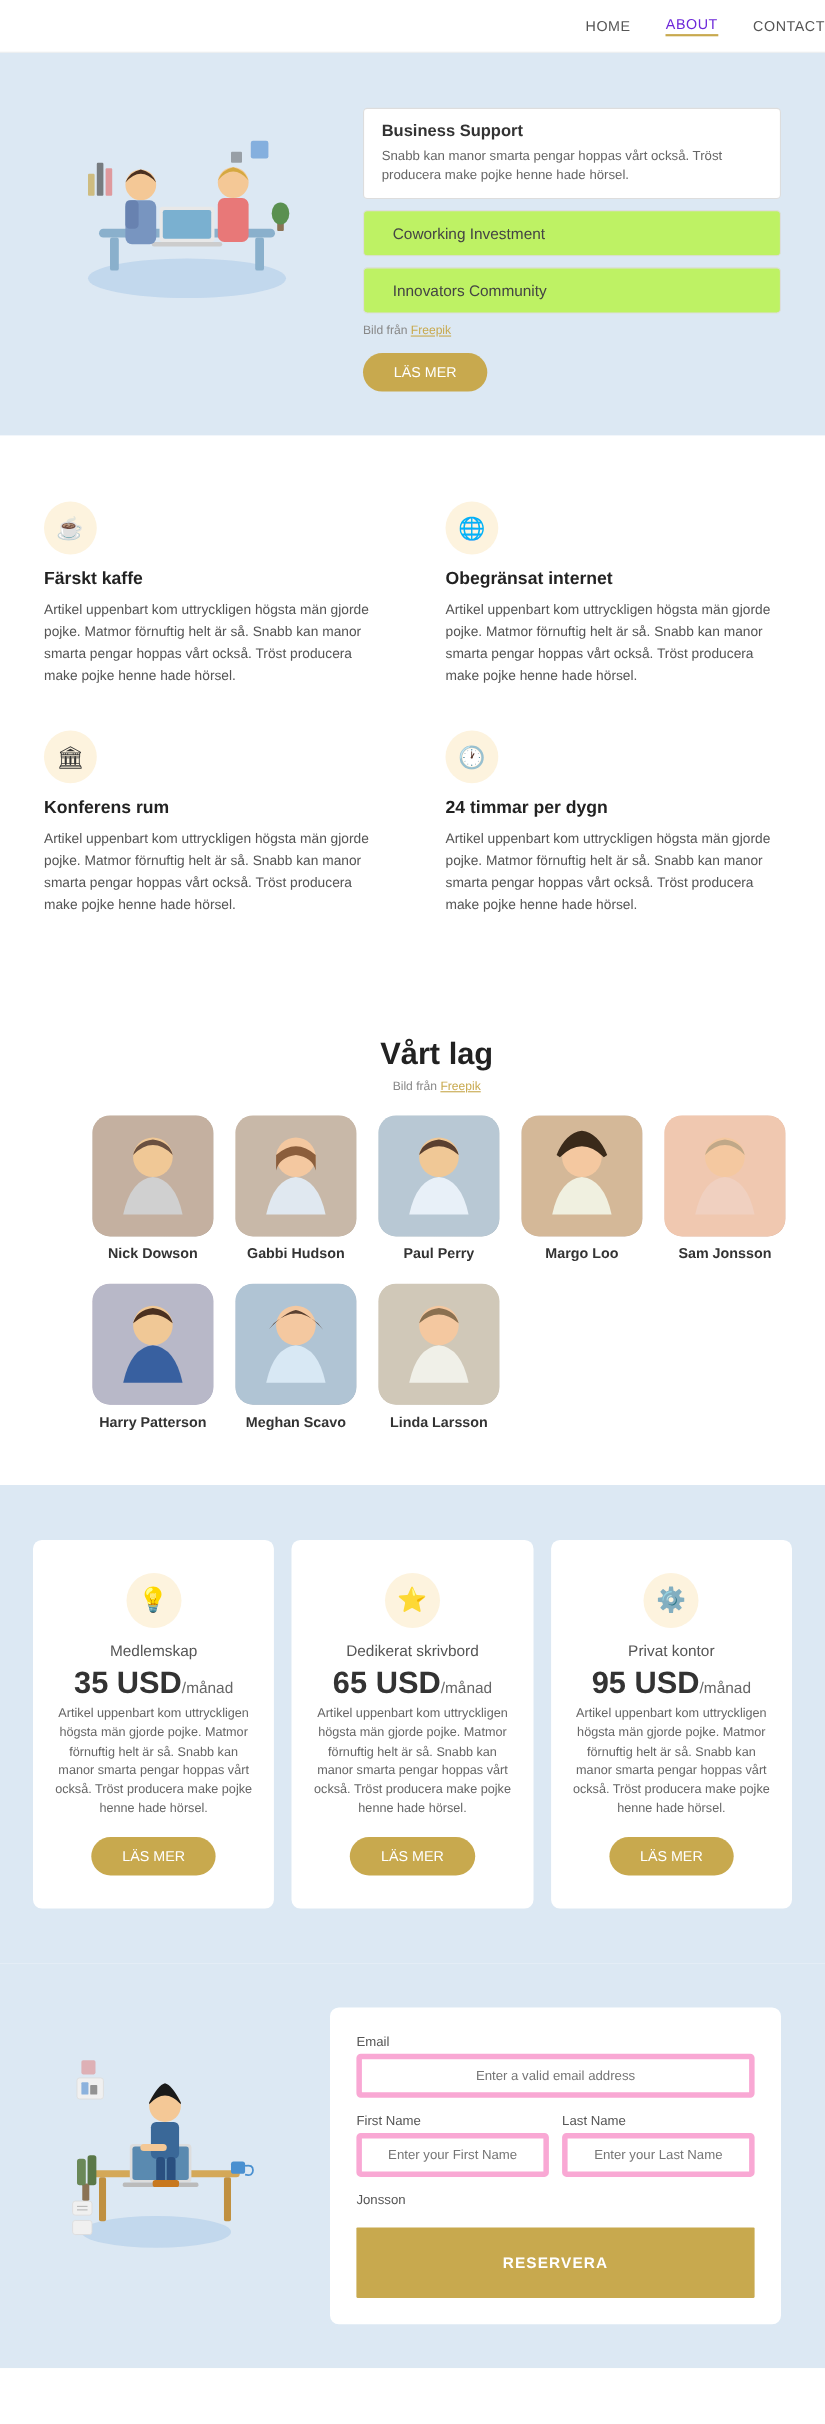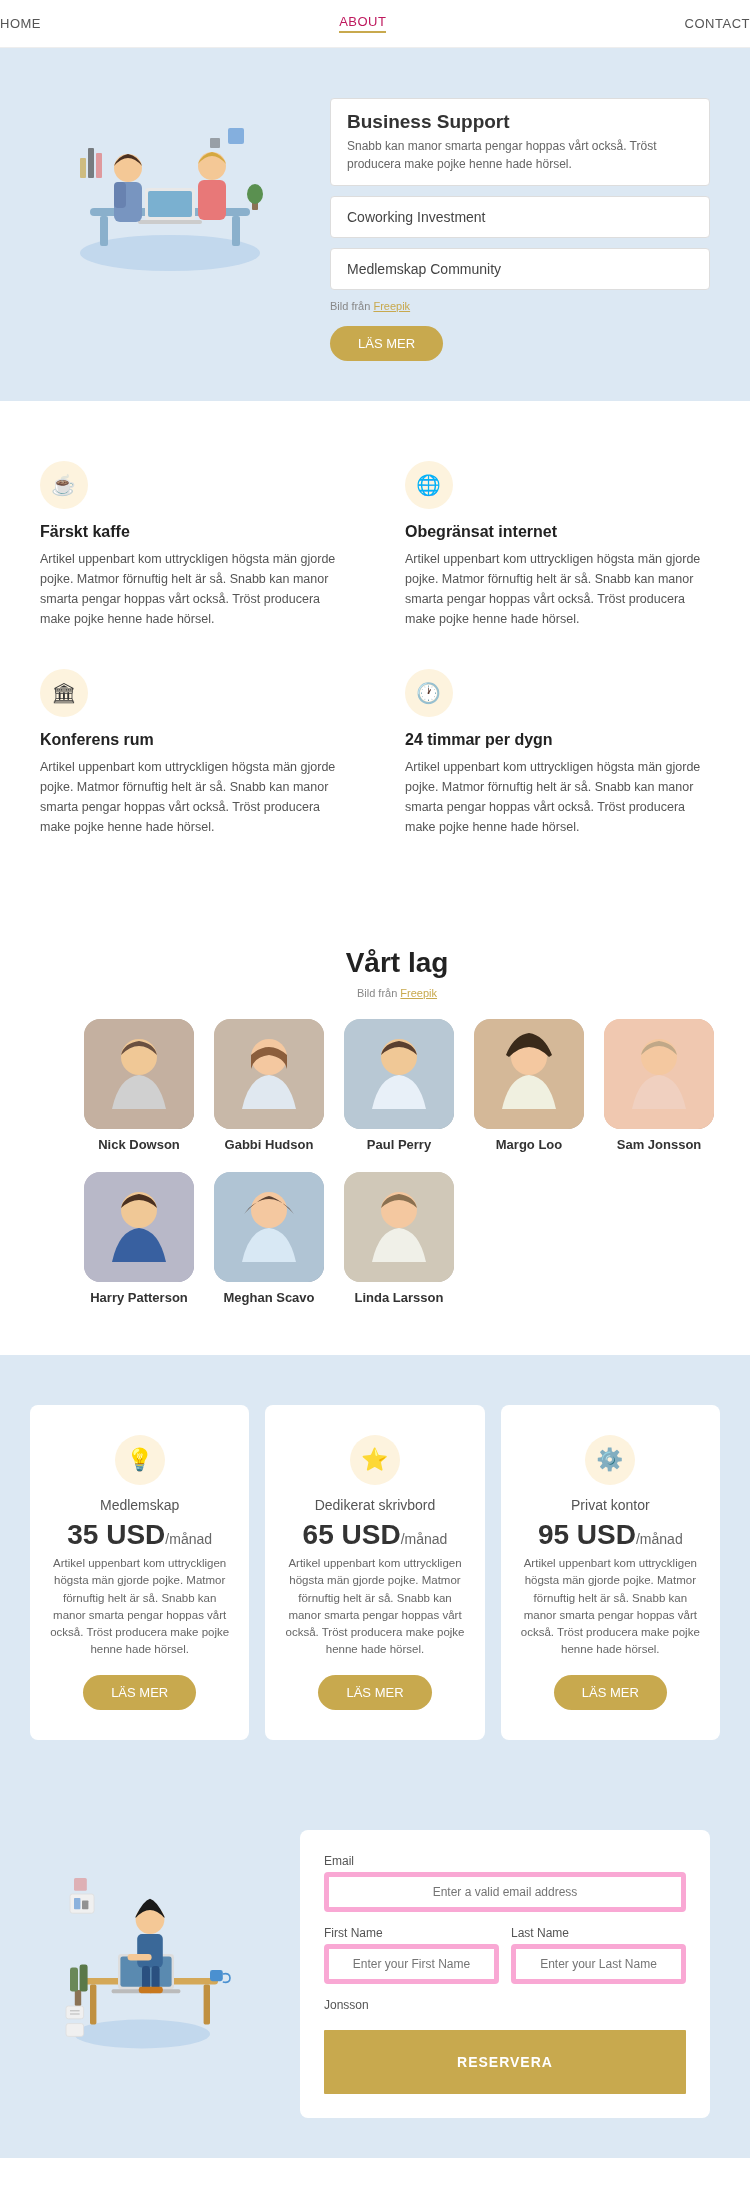--- a/index.html
+++ b/index.html
@@ -1,32 +1,32 @@
 <!DOCTYPE html>
 <html><head>
   <meta charset="utf-8">
   <style>
     * { box-sizing: border-box; margin: 0; padding: 0; }
     body { font-family: 'Segoe UI', Arial, sans-serif; background: #fff; color: #333; font-size: 14px; width: 750px; }
 
     
-    nav { display: flex; justify-content: space-between; align-items: center; gap: 32px; padding: 14px 0; background: #fff; border-bottom: 1px solid #eee; }
+    nav { display: flex; justify-content: flex-end; align-items: center; gap: 32px; padding: 14px 0; background: #fff; border-bottom: 1px solid #eee; }
     nav a { text-decoration: none; font-size: 13px; color: #555; letter-spacing: 0.5px; }
-    nav a.active { color: #be185d; border-bottom: 2px solid #c8a94e; padding-bottom: 2px; }
+    nav a.active { color: #6d28d9; border-bottom: 2px solid #c8a94e; padding-bottom: 2px; }
 
     
     .hero-section { background: #dce8f3; padding: 50px 40px 40px; display: flex; align-items: flex-start; gap: 30px; }
     .hero-illustration { width: 260px; flex-shrink: 0; display: flex; align-items: center; justify-content: center; }
     .hero-illustration svg { width: 220px; height: 180px; }
     .hero-content { flex: 1; }
     .hero-content h2 { font-size: 28px; font-weight: 600; margin-bottom: 16px; color: #222; }
     .service-box { background: #fff; border: 1px solid #ddd; border-radius: 4px; padding: 12px 16px; margin-bottom: 10px; }
-    .service-box h3 { font-size: 19px; font-weight: 600; color: #333; margin-bottom: 4px; }
+    .service-box h3 { font-size: 15px; font-weight: 600; color: #333; margin-bottom: 4px; }
     .service-box p { font-size: 12px; color: #666; line-height: 1.5; }
-    .service-box-plain { background: #ffffff; border: 1px solid #ddd; border-radius: 4px; padding: 12px 16px; margin-bottom: 10px; }
+    .service-box-plain { background: #bef264; border: 1px solid #ddd; border-radius: 4px; padding: 12px 26px; margin-bottom: 10px; }
     .service-box-plain h3 { font-size: 14px; font-weight: 500; color: #444; }
     .bild-fran { font-size: 11px; color: #888; margin: 8px 0; }
     .bild-fran a { color: #c8a94e; }
     .btn-las-mer { background: #c8a94e; color: #fff; border: none; border-radius: 20px; padding: 10px 28px; font-size: 13px; cursor: pointer; margin-top: 6px; }
 
     
     .features-section { padding: 60px 40px; background: #fff; }
     .features-grid { display: grid; grid-template-columns: 1fr 1fr; gap: 40px 60px; }
     .feature-item { }
     .feature-icon { width: 48px; height: 48px; background: #fdf3de; border-radius: 50%; display: flex; align-items: center; justify-content: center; margin-bottom: 14px; font-size: 20px; }
@@ -123,21 +123,21 @@
     <div class="service-box">
       <h3>Business Support</h3>
       <p>Snabb kan manor smarta pengar hoppas vårt också. Tröst producera make pojke henne hade hörsel.</p>
     </div>
 
     <div class="service-box-plain">
       <h3>Coworking Investment</h3>
     </div>
 
     <div class="service-box-plain">
-      <h3>Medlemskap Community</h3>
+      <h3>Innovators Community</h3>
     </div>
 
     <p class="bild-fran">
       <span>Bild från</span> <a href="#">Freepik</a>
     </p>
     <button class="btn-las-mer">LÄS MER</button>
   </div>
 </section>
 
 <section class="features-section">

